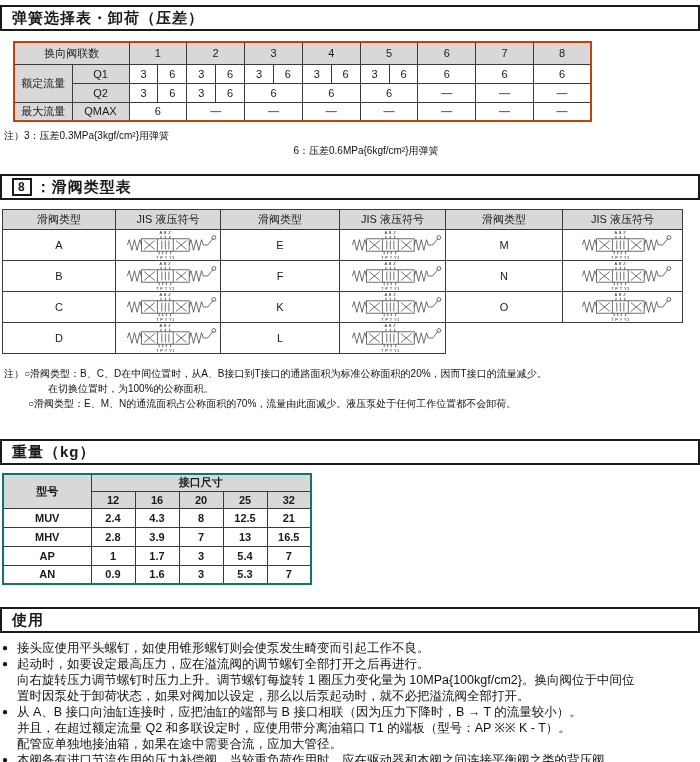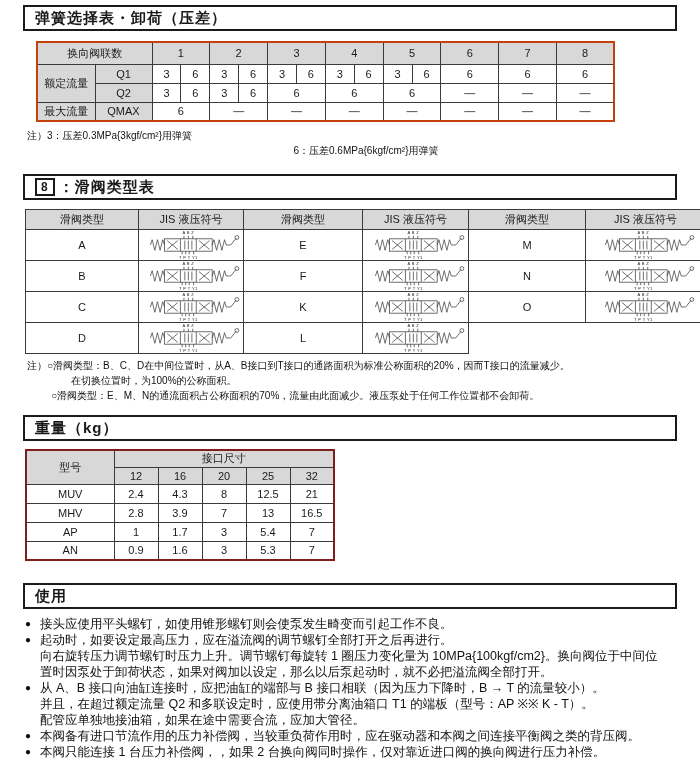--- a/index.html
+++ b/index.html
@@ -3,21 +3,21 @@
 <meta charset="utf-8">
 <style>
   * { margin:0; padding:0; box-sizing:border-box; }
   html,body { background:#ffffff; }
   body {
     width:700px; height:762px;
     font-family:"Liberation Sans", sans-serif;
     color:#1a1a1a;
     overflow:hidden;
   }
-  .page { width:700px; height:762px; padding:5px 23px; }
+  .page { width:700px; height:762px; padding:5px 0; }
 
   
   .titlebox {
     border:2px solid #1a1a1a;
     height:26px; line-height:21px;
     padding:0 10px;
     font-size:15px; font-weight:bold;
     letter-spacing:1px;
     background:#fff;
   }
@@ -47,34 +47,34 @@
   .t1 td { height:19px; }
   .t1 tr:first-child td { height:22px; }
 
   .noteblock { margin:6px 0 0 4px; }
   .note-line { font-size:10px; line-height:15px; color:#111; }
   .ind-28 { padding-left:28px;text-align:center; }
   .ind-24 { padding-left:24px; }
   .ind-44 { padding-left:44px; }
 
   .mt16 { margin-top:16px; }
-  .mt12 { margin-top:12px; }
+  .mt12 { margin-top:28px; }
   .mt22 { margin-top:22px; }
 
   
   .t2 { margin:9px 0 0 2px; width:680px; }
   .t2 td { height:28px; }
   .t2 tr:first-child td { height:20px; font-weight:normal; }
   .t2 tr:first-child td.cn { font-weight:normal; }
   .t2 .void { border:none; background:transparent; }
   .valve { display:block; margin:0 auto; width:104px; height:30px; }
   .valve text { font-size:4.6px; fill:#222; letter-spacing:0.4px; }
 
   
-  .t3 { margin:8px 0 8px 2px; border:2px solid #7f1d1d; width:308px; }
+  .t3 { margin:8px 0 8px 2px; border:2px solid #0f766e; width:308px;font-weight:bold; }
   .t3 td { height:19px; }
   .t3 tr:nth-child(1) td, .t3 tr:nth-child(2) td { height:17px; }
 
   
   .usage { margin:7px 0 0 2px; }
   .u-line { font-size:12.5px; line-height:16px; color:#111; display:flex; }
   .u-marker { width:15px; flex:0 0 15px; font-size:10px; line-height:16px; }
   .hiddendefs { position:absolute; width:0; height:0; overflow:hidden; }
 </style>
 </head>
@@ -299,21 +299,21 @@
               <text x="55" y="4" text-anchor="middle">A B Z</text>
               <text x="55" y="33" text-anchor="middle">T P T  Y1</text>
             </svg>
       </td>
       <td class="void"></td>
       <td class="void"></td>
     </tr>
   </tbody>
     </table>
 
-  <div class="noteblock" style="margin-top:4px">
+  <div class="noteblock" style="margin-top:12px">
     <div class="note-line">注）○滑阀类型：B、C、D在中间位置时，从A、B接口到T接口的通路面积为标准公称面积的20%，因而T接口的流量减少。</div>
     <div class="note-line ind-44">在切换位置时，为100%的公称面积。</div>
     <div class="note-line ind-24">○滑阀类型：E、M、N的通流面积占公称面积的70%，流量由此面减少。液压泵处于任何工作位置都不会卸荷。</div>
   </div>
 
   <div class="titlebox mt12">
     <span>重量（kg）</span>
   </div>
 
   <table class="t3">

